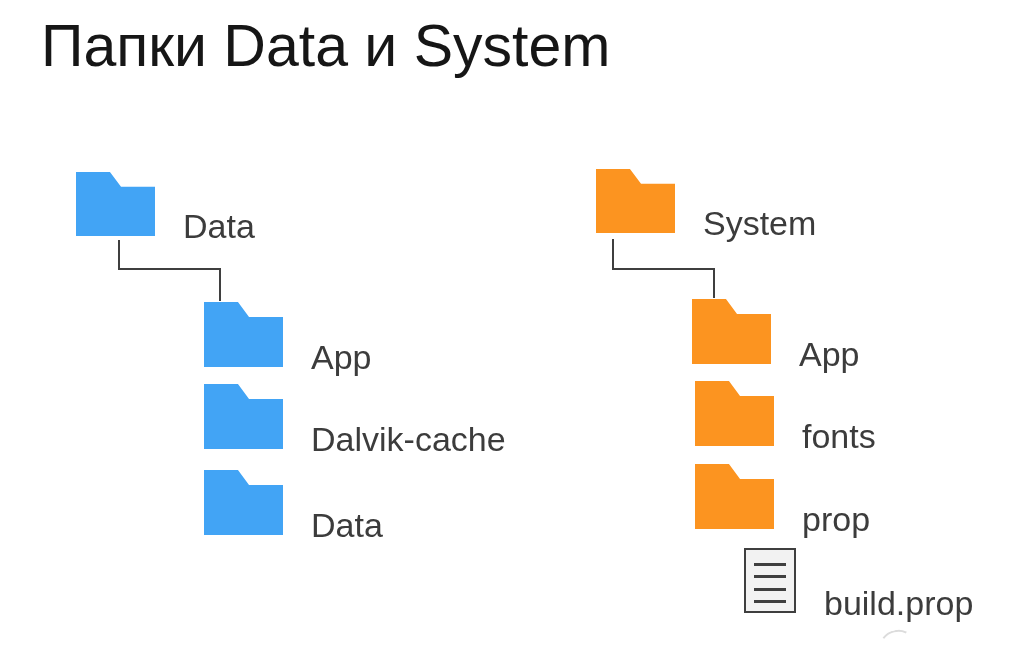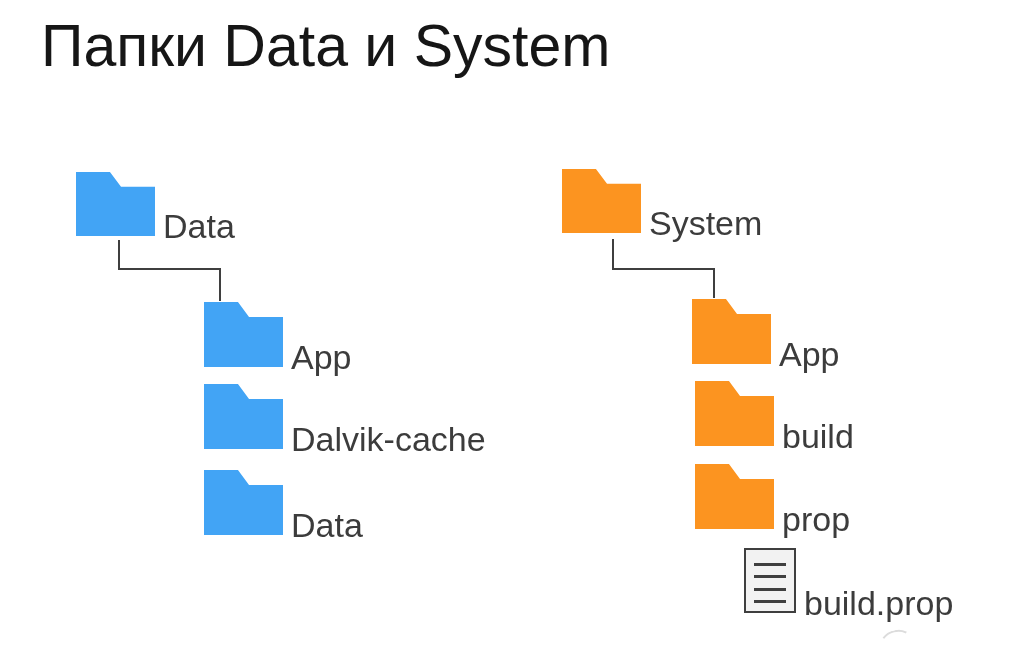--- a/index.html
+++ b/index.html
@@ -7,21 +7,21 @@
     position:relative;width:1024px;height:669px;overflow:hidden;
     background:var(--background,#ffffff);
     font-family:"Liberation Sans",sans-serif;
   }
   .title{
     position:absolute;left:0;top:16px;width:100%;
     text-align:left;font-size:59px;line-height:1.05;font-weight:400;
     color:var(--title-text,#161616);white-space:nowrap;margin-left:41px;
   }
   
-  .row{position:absolute;display:flex;align-items:flex-end;gap:8px;}
+  .row{position:absolute;display:flex;align-items:flex-end;gap:28px;}
   .folder{
     width:79px;height:64px;flex:0 0 auto;
     clip-path:polygon(0 0,43% 0,57% 23%,100% 23%,100% 100%,0 100%);
   }
   .folder.blue{background:var(--folder-blue,#42A4F5);}
   .folder.orange{background:var(--folder-orange,#FC9420);}
   .file{
     width:52px;height:65px;flex:0 0 auto;box-sizing:border-box;position:relative;
     background:var(--file-fill,#F2F2F2);
     border:2px solid var(--file-border,#3F3F3F);
@@ -46,21 +46,21 @@
   }
   .vseg{
     position:absolute;width:0;
     border-left:2px solid var(--connector,#3F3F3F);
   }
   
   .pos-data-root{left:76px;top:172px;}
   .pos-data-app{left:204px;top:302px;}
   .pos-data-dalvik{left:204px;top:384px;}
   .pos-data-data{left:204px;top:470px;}
-  .pos-sys-root{left:562px;top:169px;justify-content:flex-end;}
+  .pos-sys-root{left:596px;top:169px;justify-content:flex-end;}
   .pos-sys-app{left:692px;top:299px;}
   .pos-sys-fonts{left:695px;top:381px;}
   .pos-sys-media{left:695px;top:464px;}
   .pos-sys-build{left:712px;top:548px;padding-left:32px;}
   
   .pos-data-app .folder,.pos-data-dalvik .folder,.pos-data-data .folder,
   .pos-sys-app .folder,.pos-sys-fonts .folder,.pos-sys-media .folder{height:65px;}
   
   .conn-data-elbow{left:118px;top:240px;width:101px;height:28px;}
   .conn-data-drop{left:219px;top:268px;height:33px;}
@@ -111,21 +111,21 @@
   <div class="elbow conn-sys-elbow"></div>
   <div class="vseg conn-sys-drop"></div>
 
   <div class="row pos-sys-app">
     <div class="folder orange"></div>
     <span class="label">App</span>
   </div>
 
   <div class="row pos-sys-fonts">
     <div class="folder orange"></div>
-    <span class="label">build</span>
+    <span class="label">fonts</span>
   </div>
 
   <div class="row pos-sys-media">
     <div class="folder orange"></div>
     <span class="label">prop</span>
   </div>
 
   <div class="row pos-sys-build">
     <div class="file">
         <i></i>

